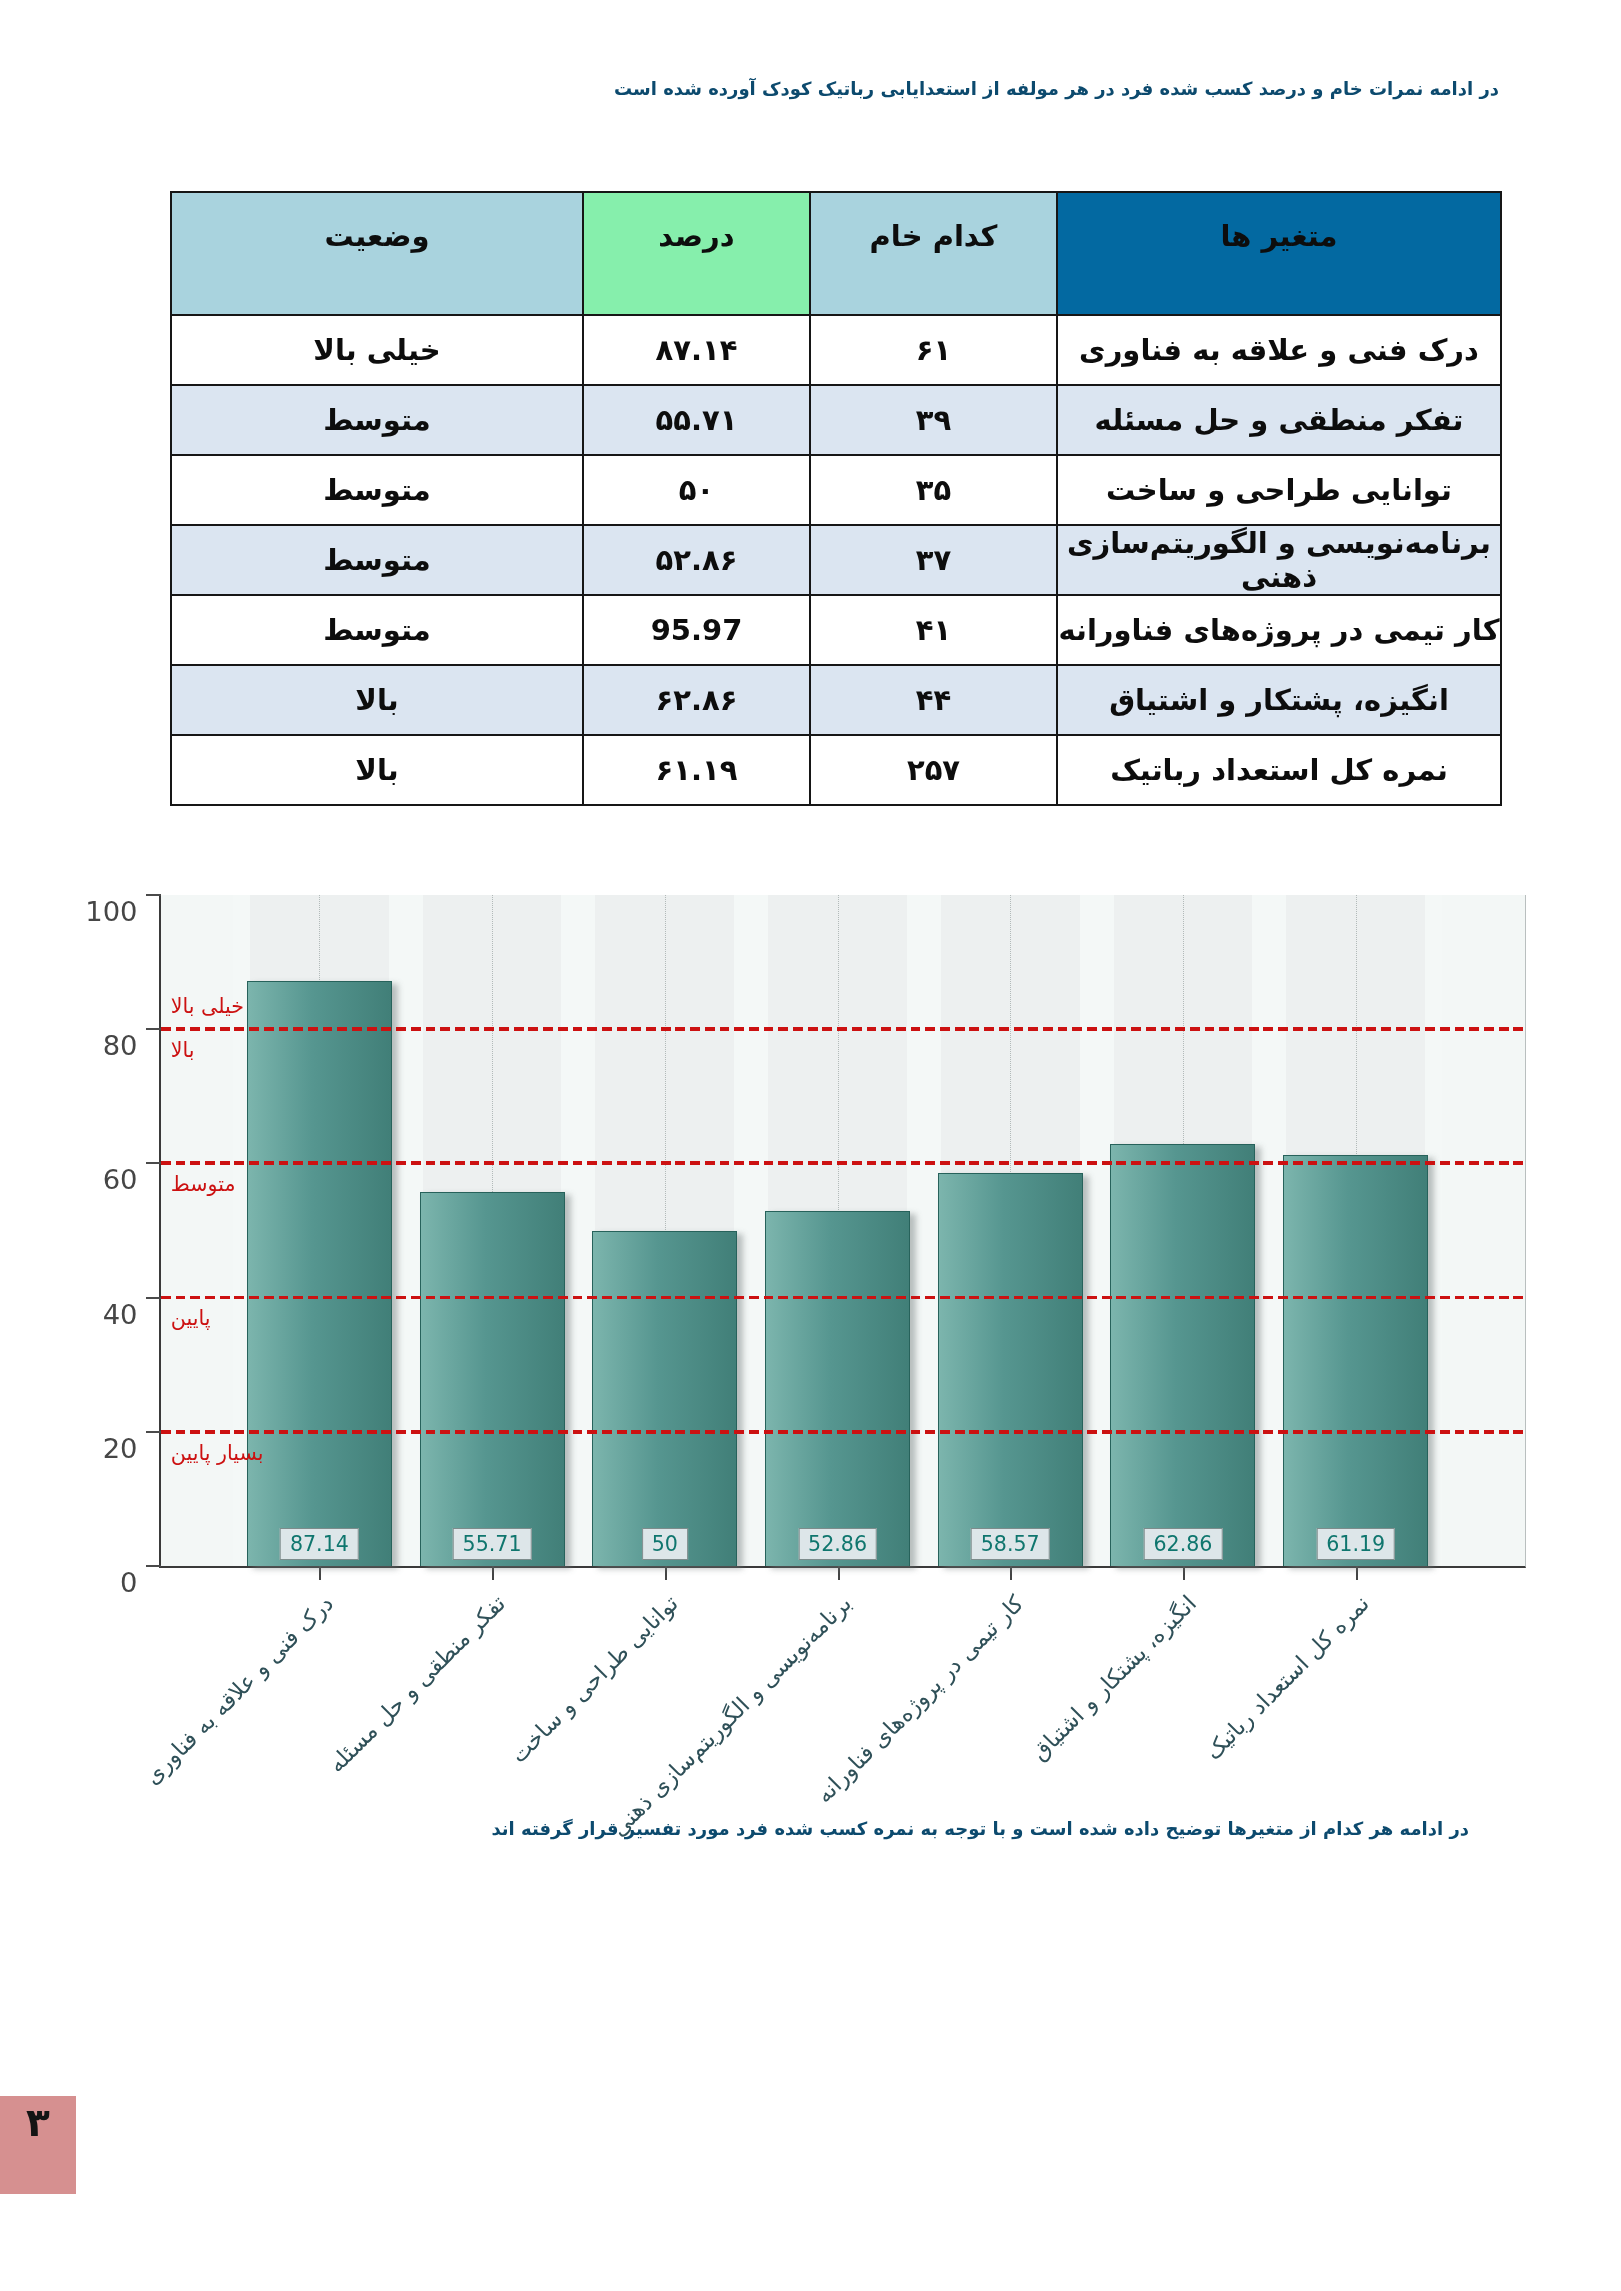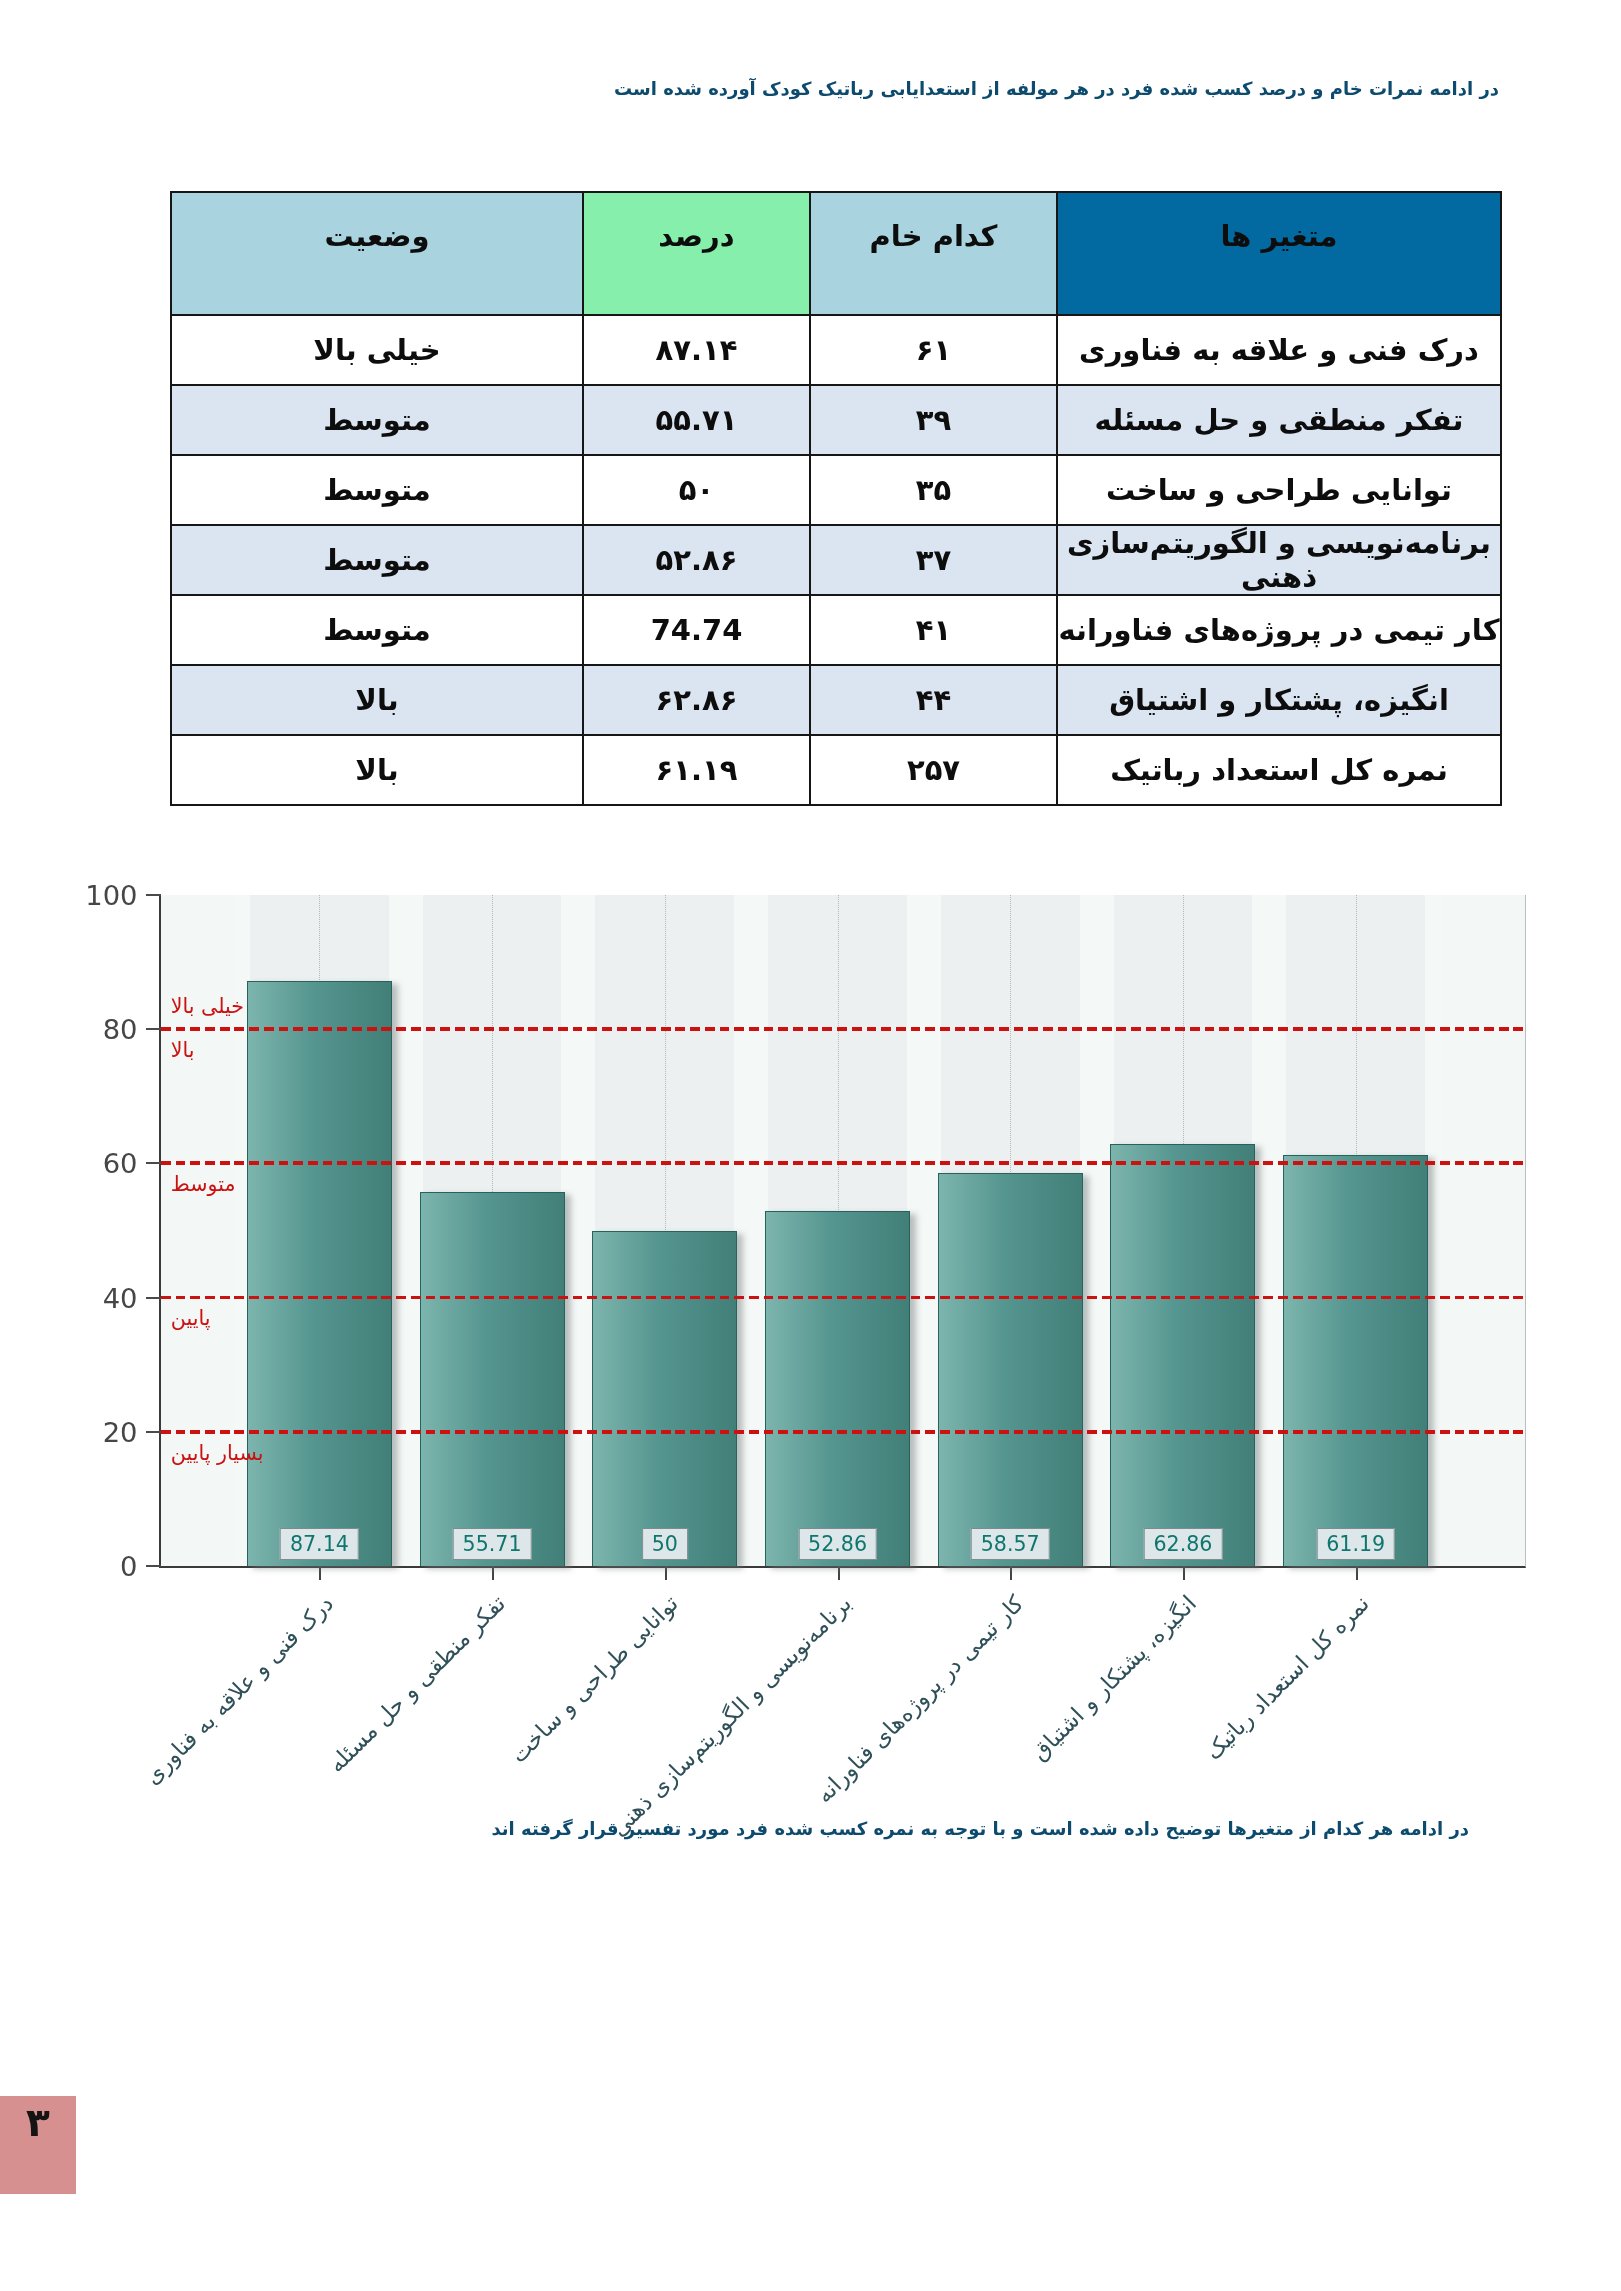--- a/index.html
+++ b/index.html
@@ -40,21 +40,21 @@
          box-shadow:5.9px 2.9px 5.9px rgba(110,120,120,0.45); }
   .value-box { position:absolute; bottom:5.9px; left:50%; transform:translateX(-50%); z-index:4;
                background:#dde6e9; border:1px solid #7d8c8c; color:#0f766e;
                font-size:20.6px; padding:2.9px 8.8px; white-space:nowrap; }
   .x-tick { position:absolute; top:100%; left:50%; height:13.7px; width:0;
             border-left:2px solid #444; }
   .cat-label { position:absolute; top:calc(100% + 23.5px); right:50%;
                transform:rotate(-45deg); transform-origin:100% 0;
                direction:rtl; white-space:nowrap; color:#2f5058; font-size:22.5px; z-index:5; }
   .y-tick-label { position:absolute; right:calc(100% + 23.5px); transform:translateY(-50%);
-                  color:#464646; font-size:27.4px; }
+                  color:#464646; font-size:27.4px;margin-top:16px; }
   .y-tick-mark { position:absolute; right:100%; width:14.7px; height:2px; background:#4a4a4a;
                  transform:translateY(-50%); }
   .threshold-line { position:absolute; left:0; right:0; height:3.9px; z-index:3;
                     background:repeating-linear-gradient(90deg,#cc1111 0 9.8px,transparent 9.8px 14.7px); }
   .zone-label { position:absolute; left:9.8px; color:#cc1111; font-size:20.6px;
                 direction:rtl; white-space:nowrap; z-index:3; }
 
   
   #page-box { position:absolute; left:0; top:2096px; width:76px; height:98px;
               background:#d69090; text-align:center; padding-top:3.9px; }
@@ -101,21 +101,21 @@
       </tr>
       <tr style="background: rgb(219, 229, 241);">
         <td>برنامه‌نویسی و الگوریتم‌سازی ذهنی</td>
         <td>۳۷</td>
         <td>۵۲.۸۶</td>
         <td>متوسط</td>
       </tr>
       <tr>
         <td>کار تیمی در پروژه‌های فناورانه</td>
         <td>۴۱</td>
-        <td>74.74</td>
+        <td>95.97</td>
         <td>متوسط</td>
       </tr>
       <tr style="background: rgb(219, 229, 241);">
         <td>انگیزه، پشتکار و اشتیاق</td>
         <td>۴۴</td>
         <td>۶۲.۸۶</td>
         <td>بالا</td>
       </tr>
       <tr>
         <td>نمره کل استعداد رباتیک</td>

